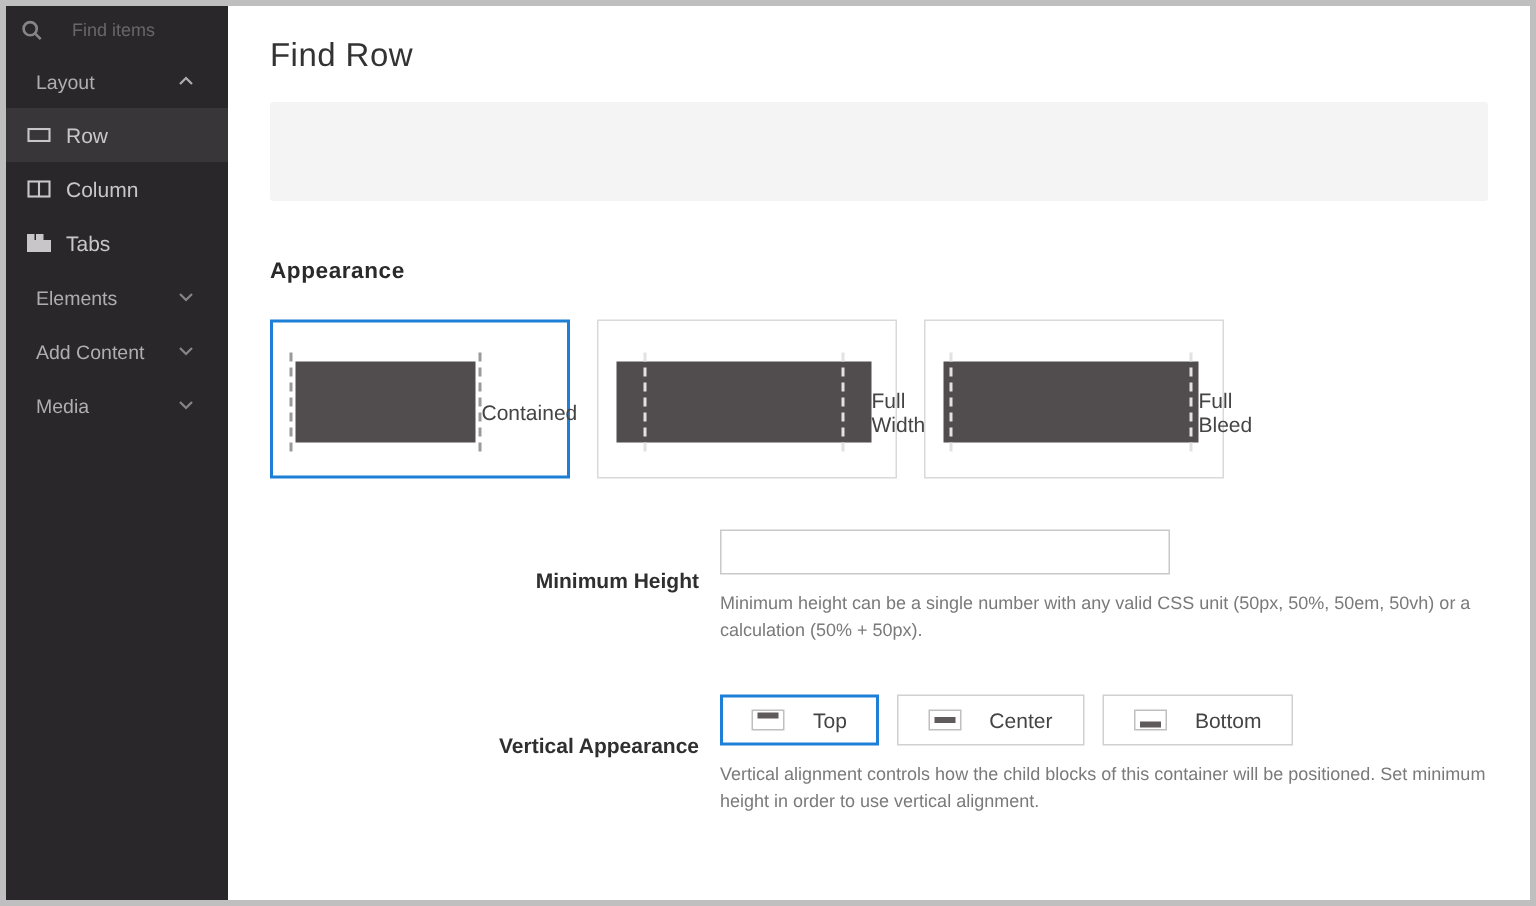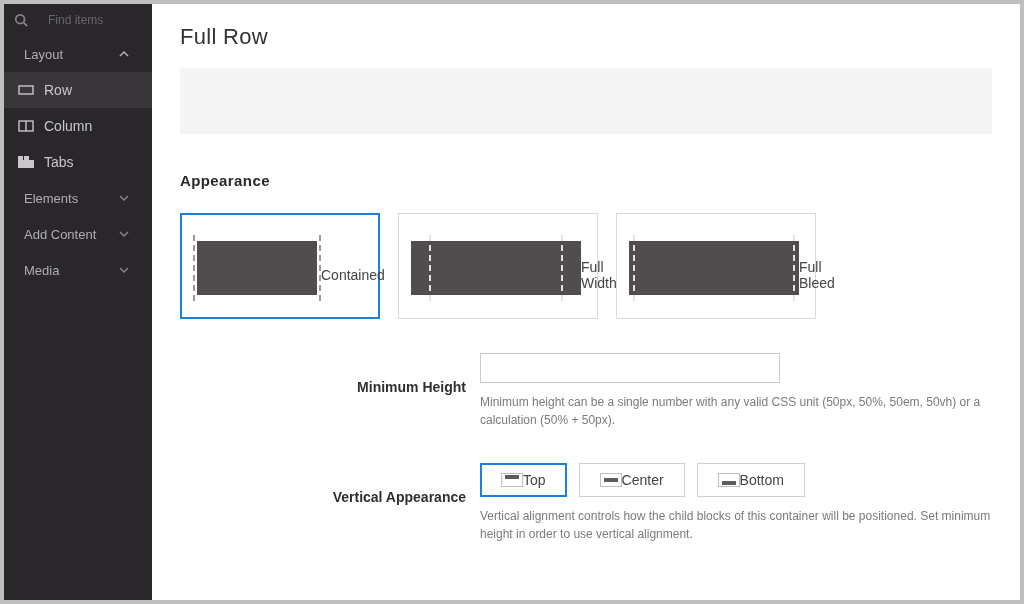--- a/index.html
+++ b/index.html
@@ -25,21 +25,21 @@
   .card-vis { width: 170px; height: 72px; position:relative; display:flex; align-items:center; justify-content:center; }
   .dash-line { width:0; height:66px; border-left: 2px dashed #9a9a9a; }
   .slab { background:#514c4d; height:54px; }
   .card-label { margin-top: 14px; font-size: 14px; color:#444; }
   .form-row { display:flex; align-items:flex-start; margin-bottom: 34px; }
   .form-label { width: 300px; text-align:right; padding-right: 14px; padding-top: 6px; font-size: 14px; font-weight: 600; color:#2f2f2f;margin-top:20px; }
   .form-field { flex:1; }
   .text-input { width: 300px; height: 30px; border:1px solid #c9c9c9; padding:4px 8px; font-size:13px; }
   .help { margin-top: 10px; font-size: 12px; color:#7a7a7a; line-height: 1.5; max-width: 520px; }
   .btn-row { display:flex; gap:12px; }
-  .align-btn { display:flex; align-items:center; gap:0; border:1px solid #d0d0d0; background:#fff; padding: 8px 20px; font-size:14px; color:#444; cursor:pointer; }
+  .align-btn { display:flex; align-items:center; gap:19px; border:1px solid #d0d0d0; background:#fff; padding: 8px 20px; font-size:14px; color:#444; cursor:pointer; }
   .align-btn.selected { border:2px solid #1e7fd6; padding:7px 19px; }
   .align-btn .mini { position:relative; width:22px; height:14px; border:1px solid #bfbfbf; }
   .align-btn .mini .bar { position:absolute; left:3px; right:3px; height:4px; background:#5f5a5b; }
   .mini.top .bar { top:1px; }
   .mini.center .bar { top:4px; }
   .mini.bottom .bar { bottom:1px; }
   .chev { width:10px; height:10px; }
 </style>
 </head>
 <body>
@@ -114,21 +114,21 @@
       <span class="icon">
         <svg class="chev" viewBox="0 0 10 10" fill="none" stroke="#8f8c91" stroke-width="1.5">
             <polyline points="1,3 5,7 9,3"></polyline>
           </svg>
       </span>
     </div>
   </div>
 
   <div class="main">
     <div class="main-inner">
-      <h1 class="page-title">Full Row</h1>
+      <h1 class="page-title">Find Row</h1>
       <div class="gray-band"></div>
 
       <h2 class="section-title">Appearance</h2>
 
       <div class="cards">
 
         <div class="card selected">
           <div class="card-vis">
             <div style="display:flex;align-items:center;gap:0;">
               <div class="dash-line"></div>

